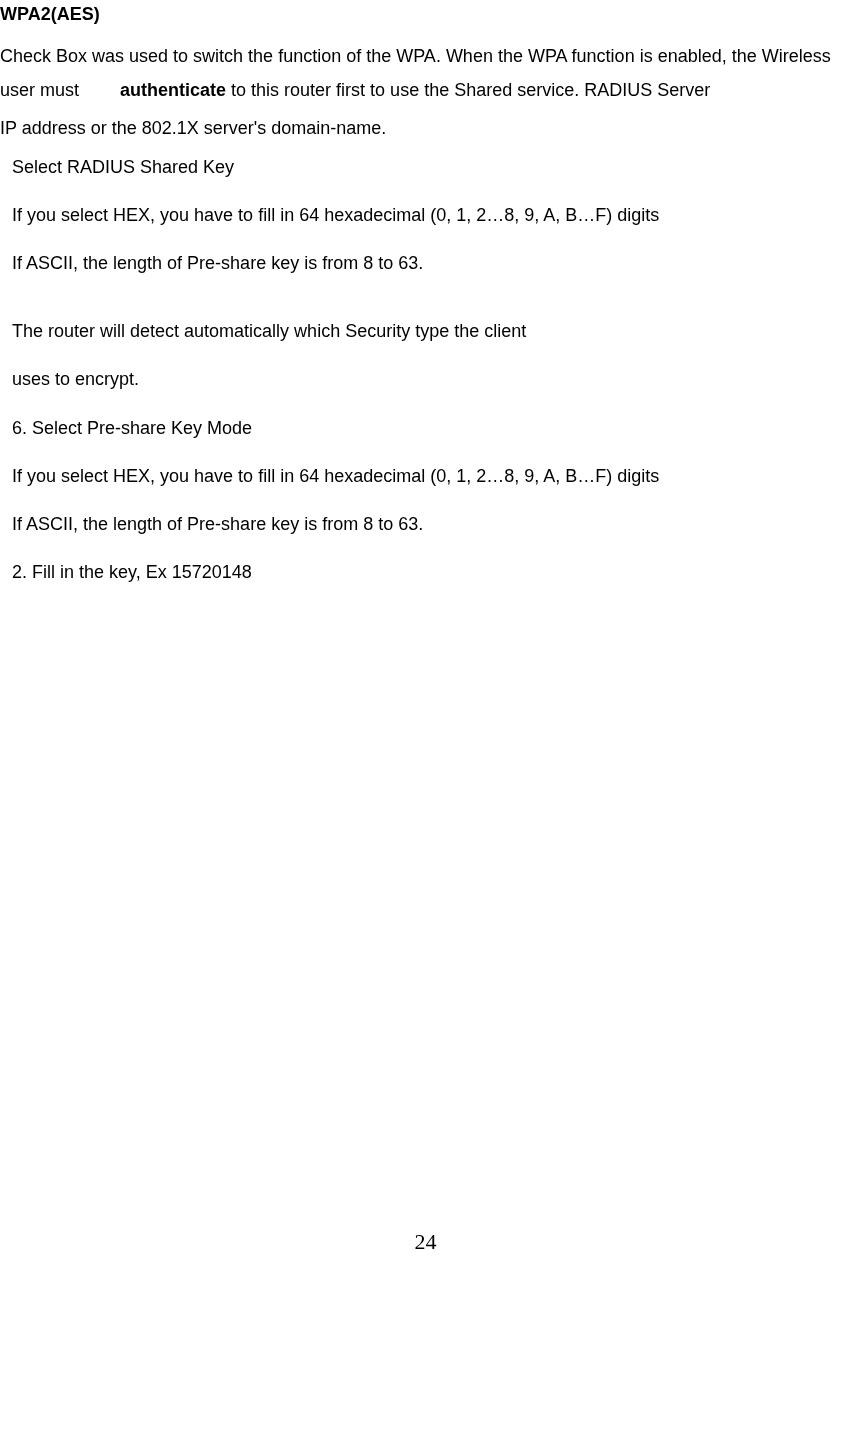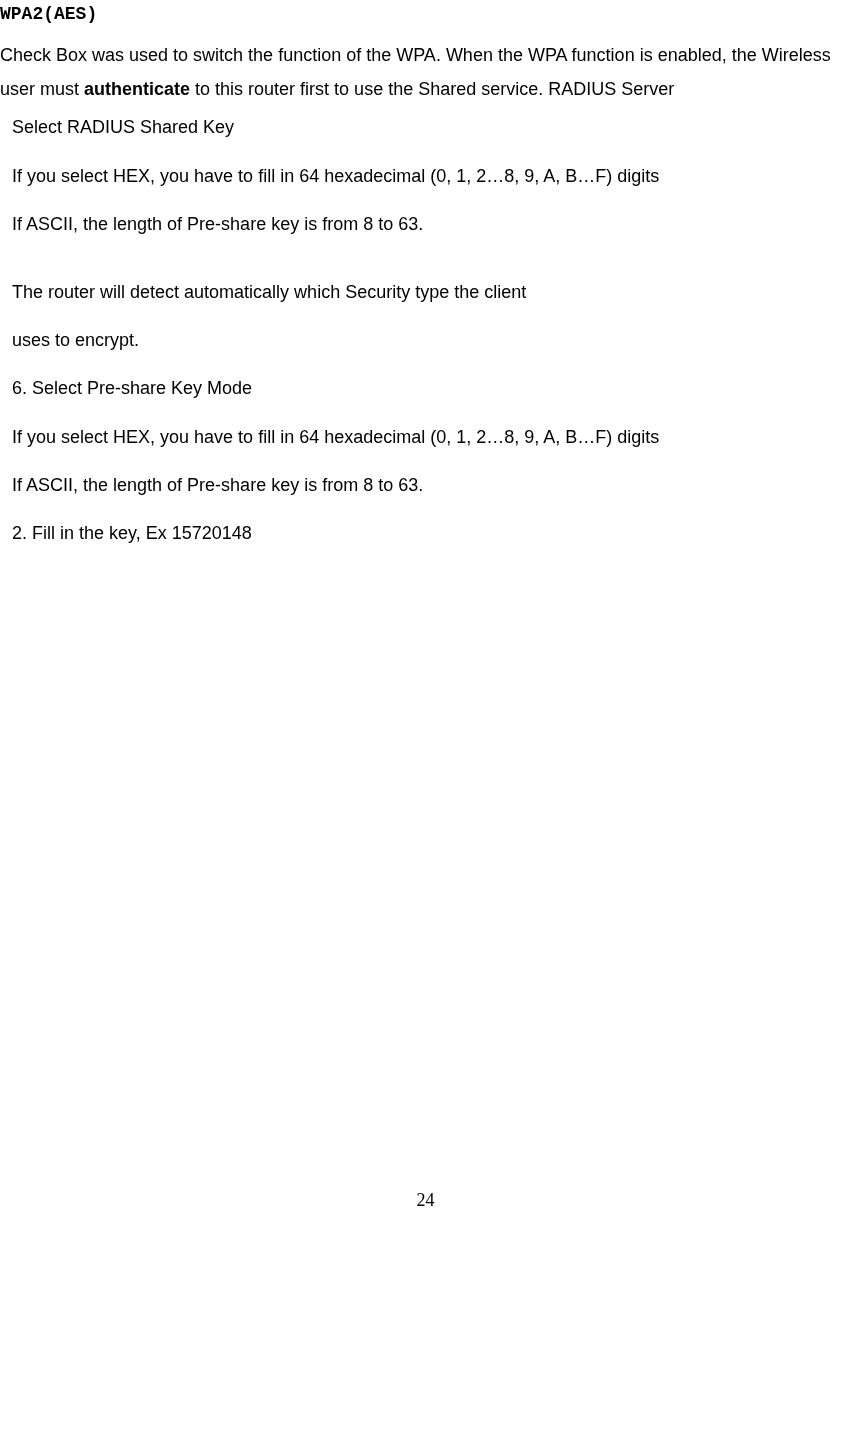--- a/index.html
+++ b/index.html
@@ -10,54 +10,55 @@
       padding: 0;
       width: 851px;
       background: #fff;
     }
     .page {
       padding: 0 0 40px 0;
     }
     .heading {
       font-weight: bold;
       margin: 4px 0 14px 0;
-      font-family: Liberation Mono, monospace;
     }
     .paragraph {
       margin: 0 0 14px 12px;
       line-height: 1.9;
     }
     .paragraph-tight {
       margin: 0 0 4px 0;
       line-height: 1.9;
     }
     .bold {
       font-weight: bold;
+      margin-left: 36px;
     }
     .spacer {
       height: 20px;
     }
     .page-number {
       text-align: center;
       font-family: "Times New Roman", Times, serif;
-      font-size: 18px;
+      font-size: 22px;
       margin-top: 640px;
     }
   </style>
 </head>
 <body>
 
 <div class="page">
 
   <div class="heading">WPA2(AES)</div>
 
   <div class="paragraph-tight">
     <span>Check Box was used to switch the function of the WPA. When the WPA function is enabled, the Wireless user must </span><span class="bold">authenticate</span><span> to this router first to use the Shared service. RADIUS Server</span>
   </div>
 
+  <div class="paragraph-tight">IP address or the 802.1X server's domain-name.</div>
   <div class="paragraph">Select RADIUS Shared Key</div>
   <div class="paragraph">If you select HEX, you have to fill in 64 hexadecimal (0, 1, 2…8, 9, A, B…F) digits</div>
   <div class="paragraph">If ASCII, the length of Pre-share key is from 8 to 63.</div>
 
   <div class="spacer"></div>
 
   <div class="paragraph">The router will detect automatically   which Security type the client</div>
   <div class="paragraph">uses to encrypt.</div>
   <div class="paragraph">6. Select Pre-share Key Mode</div>
   <div class="paragraph">If you select HEX, you have to fill in 64 hexadecimal (0, 1, 2…8, 9, A, B…F) digits</div>

